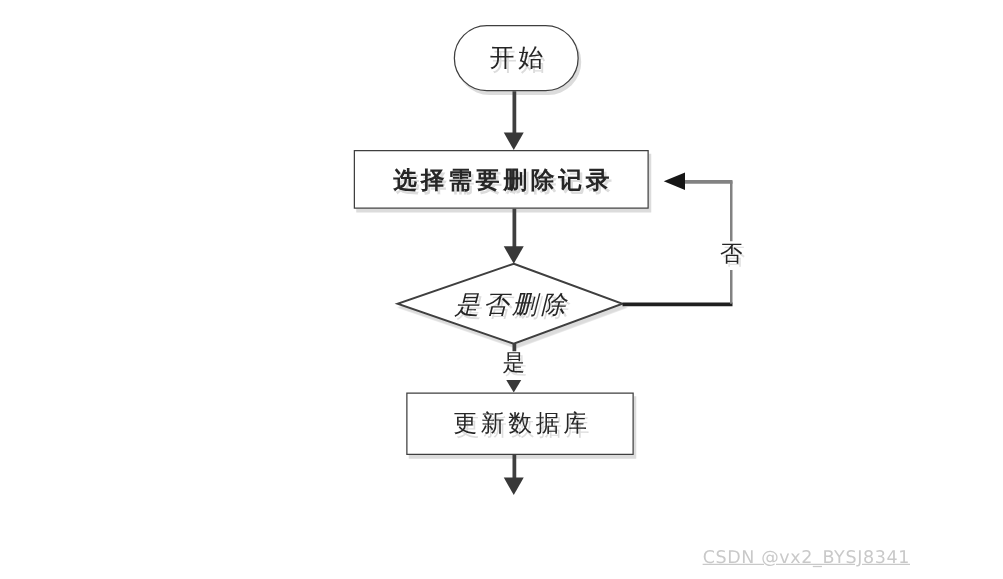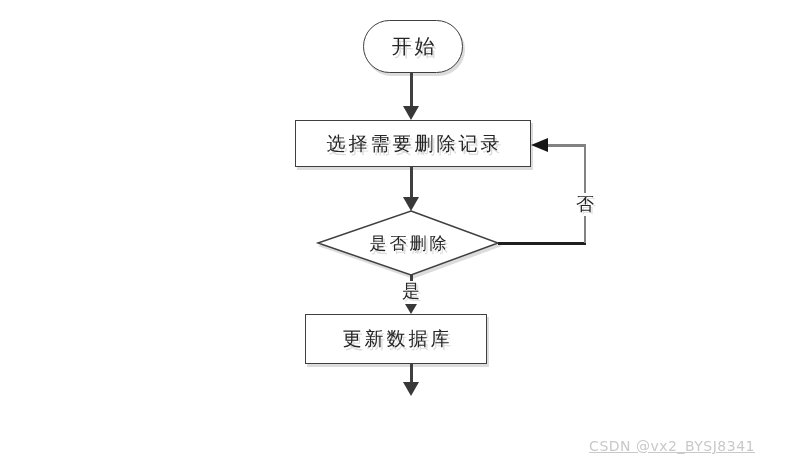--- a/index.html
+++ b/index.html
@@ -7,21 +7,20 @@
     padding: 0;
     background: #ffffff;
   }
   #canvas {
     position: relative;
     width: 735px;
     height: 463px;
     background: #ffffff;
     overflow: hidden;
     font-family: "DejaVu Serif", "Liberation Serif", serif;
-    padding-left: 27px;
   }
   
   .node {
     position: absolute;
     box-sizing: border-box;
     background: #ffffff;
     border: 1.5px solid #3f3f3f;
     box-shadow: 2px 3px 0 #dcdcdc;
     display: flex;
     align-items: center;
@@ -29,41 +28,42 @@
     color: #262626;
     font-size: 19px;
     letter-spacing: 3px;
     text-indent: 3px;
     text-shadow: 2px 3px 0 #dcdcdc;
     white-space: nowrap;
   }
   .terminator { border-radius: 27px; font-size: 20px; }
 
   .node-start  { left: 363px; top: 20px;  width: 100px; height: 53px; }
-  .node-select { left: 295px; top: 120px; width: 236px; height: 47px; }
-  .node-update { left: 305px; top: 314px; width: 182px; height: 50px; }
+  .node-select { left: 283px; top: 120px; width: 236px; height: 47px; font-weight: bold; }
+  .node-update { left: 325px; top: 314px; width: 182px; height: 50px; }
   .node-end    { left: 362px; top: 397px; width: 96px;  height: 49px; }
 
   .diamond-wrap {
     position: absolute;
     left: 315px; top: 209px; width: 186px; height: 68px;
   }
   .diamond-wrap svg {
     position: absolute; left: 0; top: 0;
     filter: drop-shadow(2px 3px 0 #dcdcdc);
   }
   .diamond-label {
     position: absolute;
     left: 0; top: 0; width: 100%; height: 100%;
     display: flex; align-items: center; justify-content: center;
     color: #262626;
-    font-size: 17px;
+    font-size: 20px;
     letter-spacing: 3px;
     text-indent: 3px;
     text-shadow: 2px 3px 0 #dcdcdc;
+    font-style: italic;
   }
 
   
   .vline, .hline { position: absolute; }
   .vline { width: 2.5px; background: #3f3f3f; }
   .hline { height: 2.5px; background: #828282; }
   .gray  { background: #828282; }
   .dark  { background: #1f1f1f; }
 
   .head-down {

